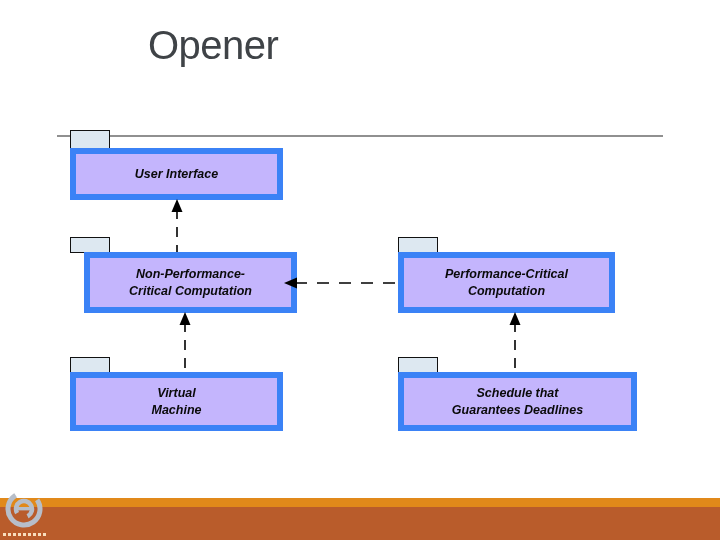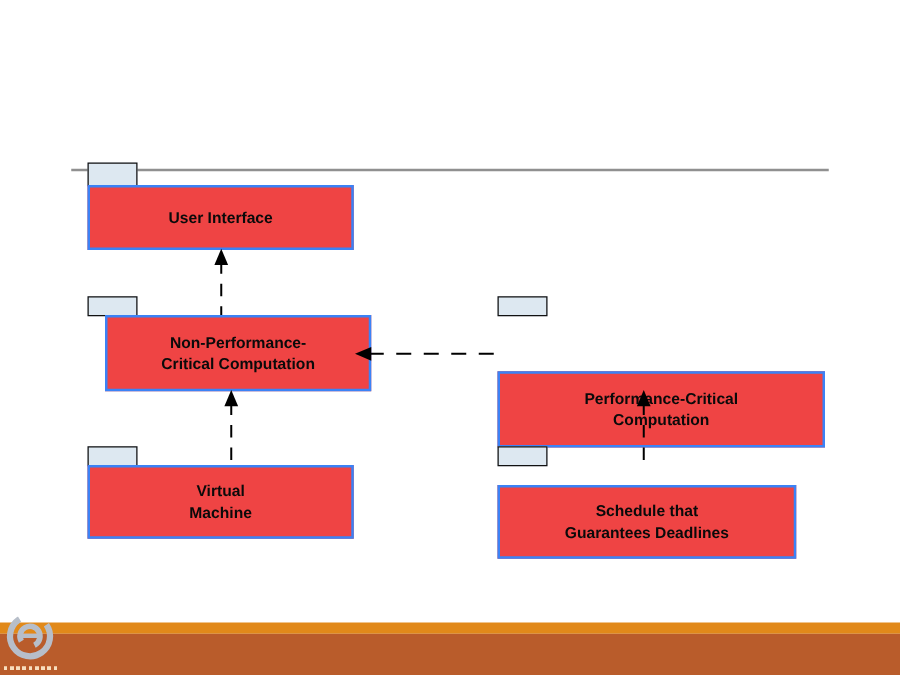--- a/index.html
+++ b/index.html
@@ -44,51 +44,52 @@
   .pkg { position: absolute; z-index: 2; }
   .pkg-tab {
     position: absolute;
     width: 40px;
     background: #dde8f1;
     border: 1px solid #111111;
     box-sizing: border-box;
   }
   .pkg-body {
     position: absolute;
-    background: #ef4444;
-    border: 2px solid #3b82f6;
+    background: #c4b5fd;
+    border: 6px solid #3b82f6;
     box-sizing: border-box;
     display: flex;
     align-items: center;
     justify-content: center;
+    font-style: italic;
   }
   .pkg-label {
     font-size: 12.5px;
     line-height: 16.5px;
     font-weight: bold;
     color: #0a0a0a;
     text-align: center;
     white-space: pre-line;
   }
 
   
   #pkg-ui  .pkg-tab  { left: 70px;  top: 130px; height: 19px; }
   #pkg-ui  .pkg-body { left: 70px;  top: 148px; width: 213px; height: 52px; }
 
   #pkg-npc .pkg-tab  { left: 70px;  top: 237px; height: 16px; }
   #pkg-npc .pkg-body { left: 84px;  top: 252px; width: 213px; height: 61px; }
 
   #pkg-pc  .pkg-tab  { left: 398px; top: 237px; height: 16px; }
-  #pkg-pc  .pkg-body { left: 398px; top: 252px; width: 262px; height: 61px; margin-top: 45px; }
+  #pkg-pc  .pkg-body { left: 398px; top: 252px; width: 217px; height: 61px; }
 
   #pkg-vm  .pkg-tab  { left: 70px;  top: 357px; height: 16px; }
   #pkg-vm  .pkg-body { left: 70px;  top: 372px; width: 213px; height: 59px; justify-content: center; }
 
   #pkg-sch .pkg-tab  { left: 398px; top: 357px; height: 16px; }
-  #pkg-sch .pkg-body { left: 398px; top: 372px; width: 239px; height: 59px; margin-top: 16px; }
+  #pkg-sch .pkg-body { left: 398px; top: 372px; width: 239px; height: 59px; }
 
   
   .arrows {
     position: absolute;
     left: 0; top: 0;
     width: 720px; height: 540px;
     z-index: 3;
     pointer-events: none;
   }
 
@@ -122,20 +123,21 @@
       rgba(255, 236, 205, 0) 3px 5px);
     z-index: 5;
   }
 </style>
 </head>
 <body>
 
 <div class="slide">
 
   <div class="slide-title">
+    <div>Opener</div>
   </div>
 
   <div class="divider"></div>
 
   <div class="pkg" id="pkg-ui">
     <div class="pkg-tab"></div>
     <div class="pkg-body">
       <span class="pkg-label">User Interface</span>
     </div>
   </div>

